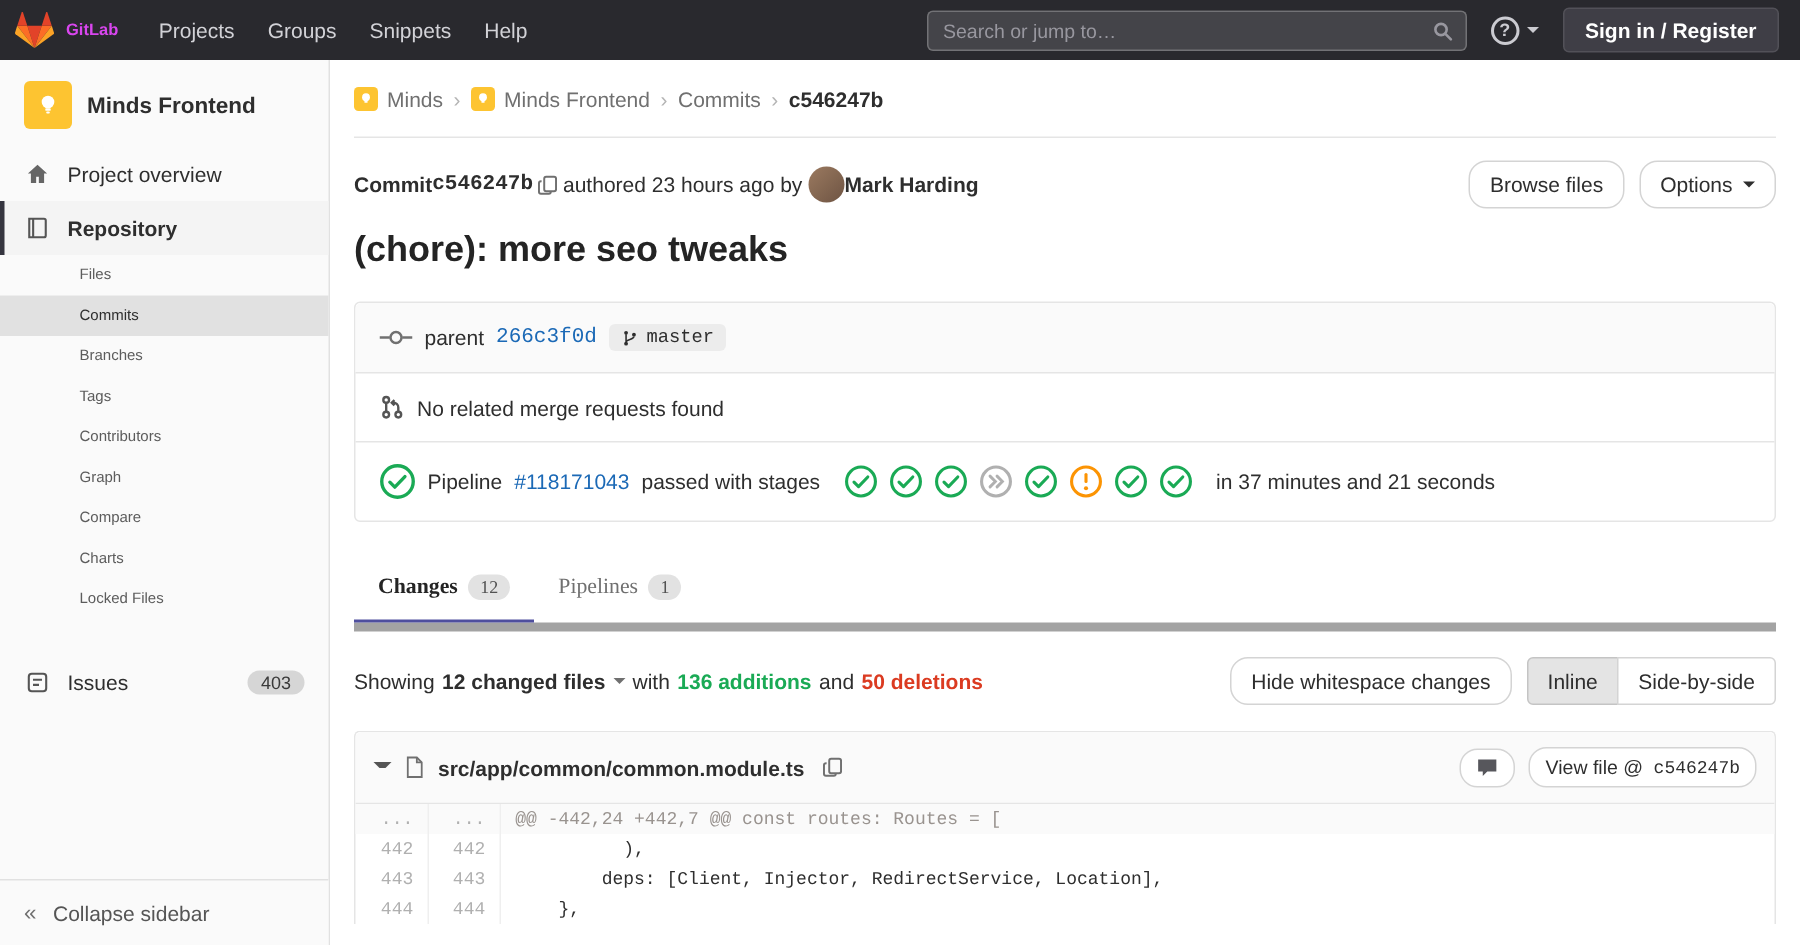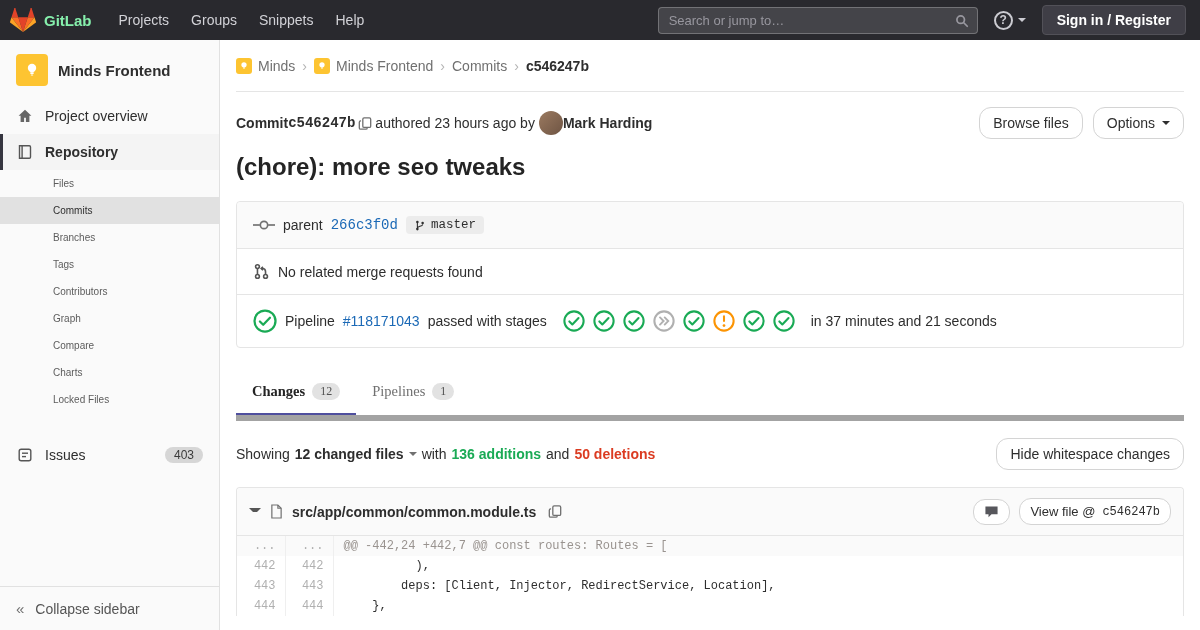--- a/index.html
+++ b/index.html
@@ -8,25 +8,25 @@
     width:1200px; height:630px; overflow:hidden; position:relative;
     font-family:"Liberation Sans","DejaVu Sans",sans-serif;
     font-size:14px; color:#2e2e2e; background:#fff;
   }
   a { text-decoration:none; color:inherit; }
   button { font-family:inherit; cursor:pointer; }
 
   
   .navbar { height:40px; background:var(--navbar_bg,#29292e); display:flex; align-items:center; padding:0 14px 0 10px; }
   .logo { display:flex; align-items:center; gap:8px; margin-right:16px; cursor:pointer; }
-  .logo-text { color:#86efac; font-weight:bold; font-size:15px; }
+  .logo-text { color:#d946ef; font-weight:bold; font-size:11px; }
   .nav-menu { display:flex; }
   .nav-menu a { color:#d2d2d7; padding:10px 11px; font-size:14px; cursor:pointer; }
   .nav-right { margin-left:auto; display:flex; align-items:center; gap:16px; }
-  .search-box { position:relative; width:320px; }
+  .search-box { position:relative; width:360px; }
   .search-box input { width:100%; height:27px; background:rgba(255,255,255,.13); border:1px solid rgba(255,255,255,.25); border-radius:4px; padding:0 30px 0 10px; color:#fff; font-size:13px; outline:none; }
   .search-box input::placeholder { color:#98979f; }
   .search-icon { position:absolute; right:9px; top:7px; pointer-events:none; }
   .help-menu { display:flex; align-items:center; gap:5px; color:#cbcbd1; cursor:pointer; }
   .q-circle { width:19px; height:19px; border-radius:50%; border:2px solid #cbcbd1; font-size:12px; font-weight:bold; display:flex; align-items:center; justify-content:center; }
   .caret { display:inline-block; width:0; height:0; border-left:4px solid transparent; border-right:4px solid transparent; border-top:4px solid currentColor; }
   .signin-btn { background:#3f3e46; border:1px solid #525158; color:#fff; font-weight:bold; font-size:14px; padding:6px 14px; border-radius:4px; }
 
   
   .sidebar { position:absolute; top:40px; left:0; bottom:0; width:220px; background:#fafafa; border-right:1px solid #e1e1e1; }
@@ -388,20 +388,24 @@
         <span>12 changed files</span>
         <span class="caret"></span>
       </a>
       <span>with</span>
       <span class="green">136 additions</span>
       <span>and</span>
       <span class="red">50 deletions</span>
     </div>
     <div class="ds-right">
       <button class="btn">Hide whitespace changes</button>
+      <div class="btn-group">
+        <button class="btn seg-active">Inline</button>
+        <button class="btn">Side-by-side</button>
+      </div>
     </div>
   </div>
 
   <div class="diff-file">
     <div class="diff-header">
       <span class="caret collapse-caret"></span>
       <svg width="13" height="15" viewBox="0 0 14 16">
         <path d="M2 1h6.5L12 4.5V15H2z" fill="none" stroke="#707070" stroke-width="1.3"></path>
         <path d="M8.5 1v3.5H12" fill="none" stroke="#707070" stroke-width="1.3"></path>
       </svg>

